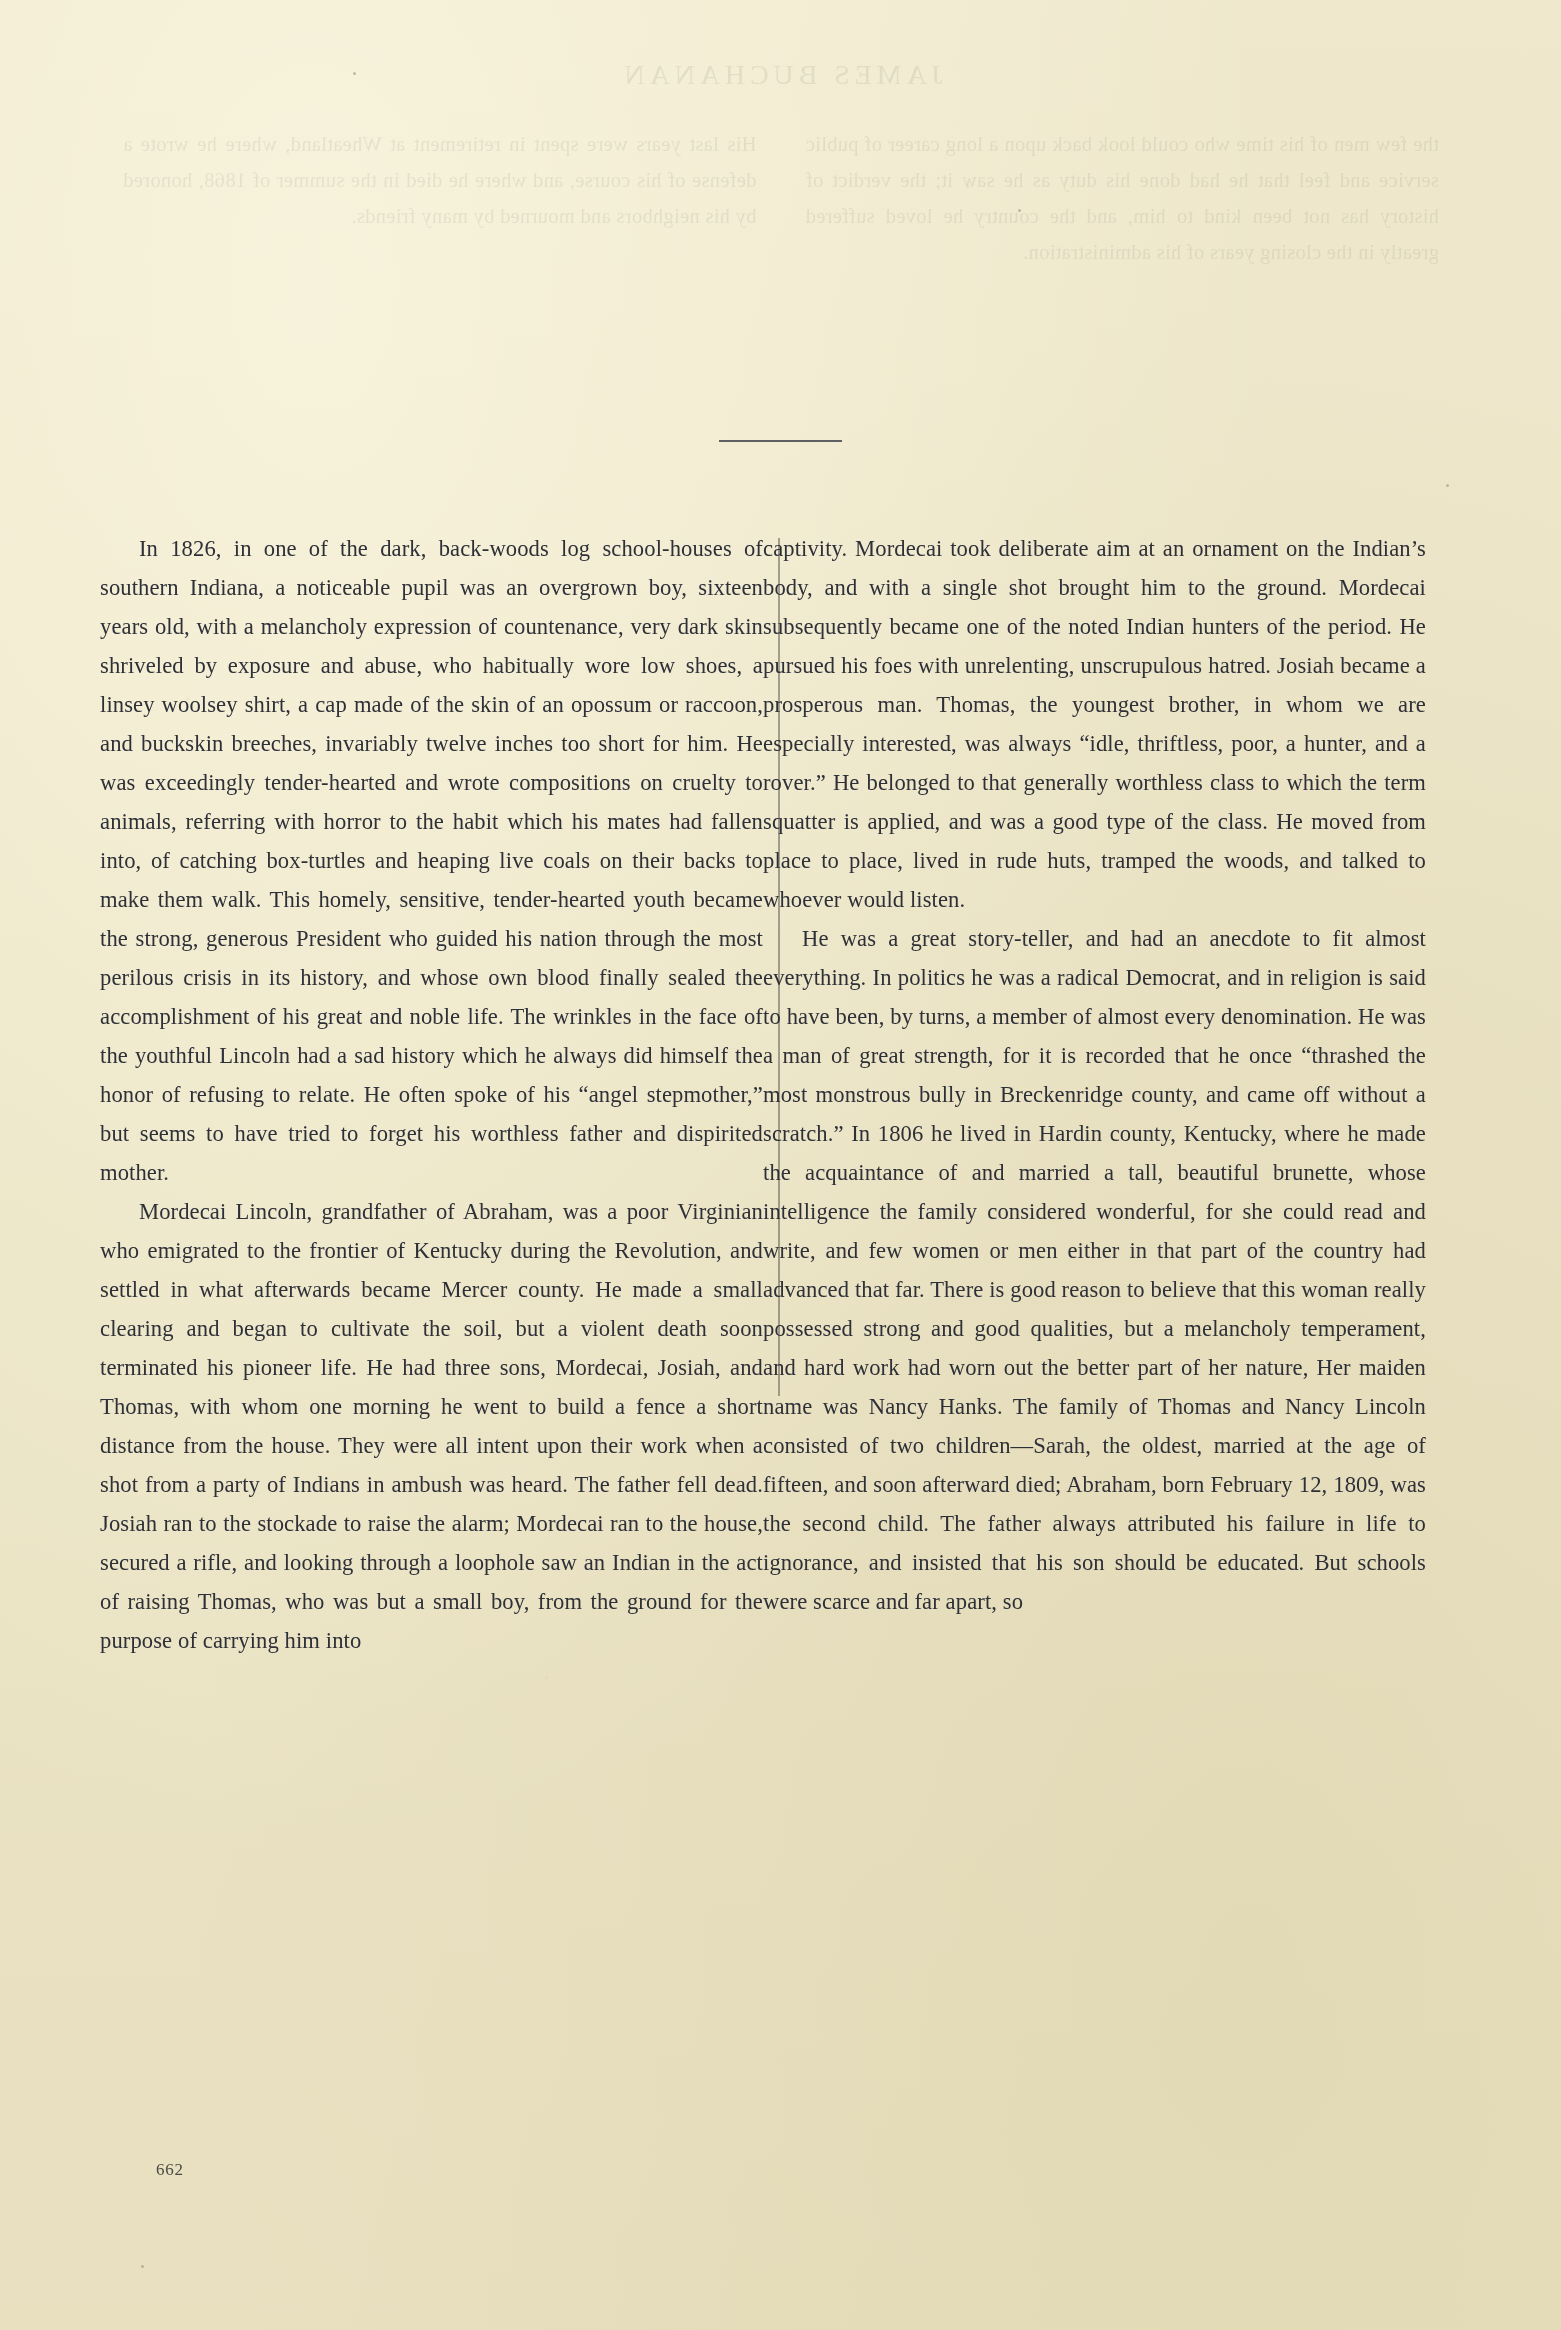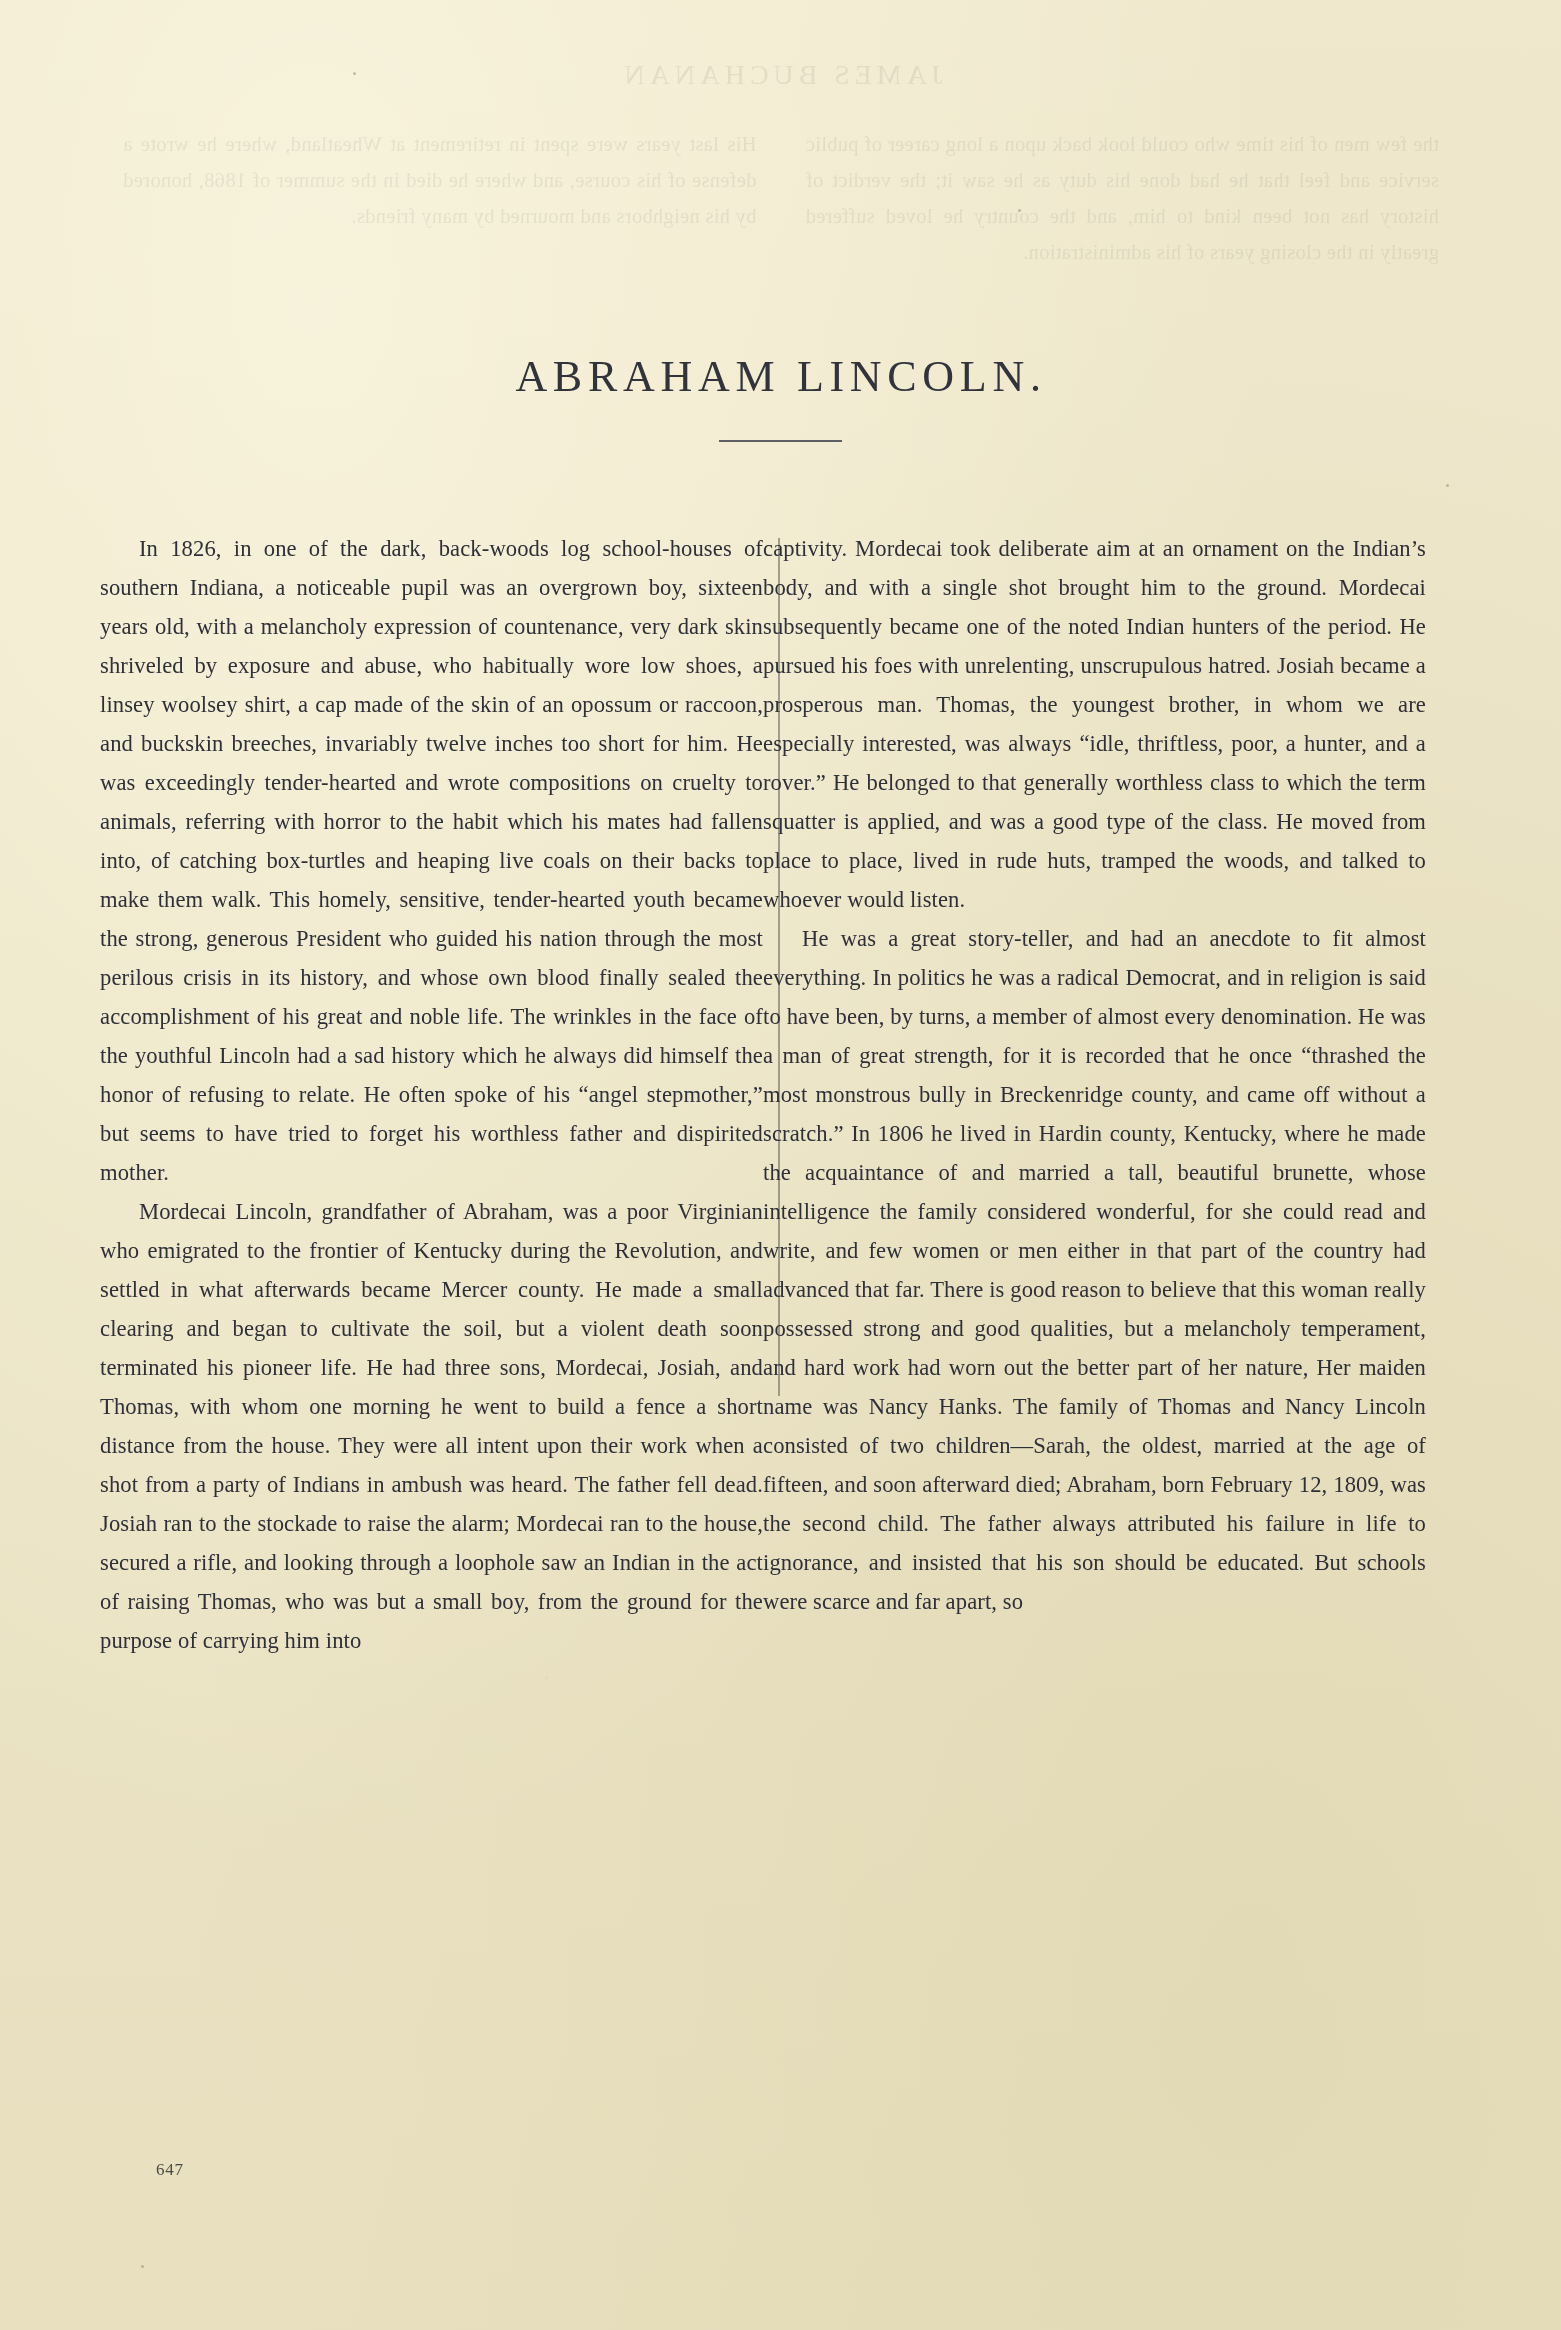--- a/index.html
+++ b/index.html
@@ -136,36 +136,35 @@
   <div class="grain"></div>
 
   <div class="bleed">
     <div class="bl-title">JAMES BUCHANAN</div>
     <div class="bl-cols">
       <div>the few men of his time who could look back upon a long career of public service and feel that he had done his duty as he saw it; the verdict of history has not been kind to him, and the country he loved suffered greatly in the closing years of his administration.</div>
       <div>His last years were spent in retirement at Wheatland, where he wrote a defense of his course, and where he died in the summer of 1868, honored by his neighbors and mourned by many friends.</div>
     </div>
   </div>
 
-  <h1 class="title">ABRAHAM LINCOLN.</h1>
   <div class="rule"></div>
 
   <div class="divider"></div>
 
   <div class="columns">
     <div class="col">
       <p>In 1826, in one of the dark, back-woods log school-houses of southern Indiana, a noticeable pupil was an overgrown boy, sixteen years old, with a melancholy expression of countenance, very dark skin shriveled by exposure and abuse, who habitually wore low shoes, a linsey woolsey shirt, a cap made of the skin of an opossum or raccoon, and buckskin breeches, invariably twelve inches too short for him.   He was exceedingly tender-hearted and wrote compositions on cruelty to animals, referring with horror to the habit which his mates had fallen into, of catching box-turtles and heaping live coals on their backs to make them walk.   This homely, sensitive, tender-hearted youth became the strong, generous President who guided his nation through the most perilous crisis in its history, and whose own blood finally sealed the accomplishment of his great and noble life.   The wrinkles in the face of the youthful Lincoln had a sad history which he always did himself the honor of refusing to relate.   He often spoke of his “angel stepmother,” but seems to have tried to forget his worthless father and dispirited mother.</p>
       <p>Mordecai Lincoln, grandfather of Abraham, was a poor Virginian who emigrated to the frontier of Kentucky during the Revolution, and settled in what afterwards became Mercer county. He made a small clearing and began to cultivate the soil, but a violent death soon terminated his pioneer life.   He had three sons, Mordecai, Josiah, and Thomas, with whom one morning he went to build a fence a short distance from the house.   They were all intent upon their work when a shot from a party of Indians in ambush was heard.   The father fell dead.   Josiah ran to the stockade to raise the alarm; Mordecai ran to the house, secured a rifle, and looking through a loophole saw an Indian in the act of raising Thomas, who was but a small boy, from the ground for the purpose of carrying him into</p>
     </div>
     <div class="col">
       <p class="noindent">captivity.   Mordecai took deliberate aim at an ornament on the Indian’s body, and with a single shot brought him to the ground.   Mordecai subsequently became one of the noted Indian hunters of the period.   He pursued his foes with unrelenting, unscrupulous hatred.   Josiah became a prosperous man.   Thomas, the youngest brother, in whom we are especially interested, was always “idle, thriftless, poor, a hunter, and a rover.”   He belonged to that generally worthless class to which the term squatter is applied, and was a good type of the class. He moved from place to place, lived in rude huts, tramped the woods, and talked to whoever would listen.</p>
       <p>He was a great story-teller, and had an anecdote to fit almost everything.   In politics he was a radical Democrat, and in religion is said to have been, by turns, a member of almost every denomination.   He was a man of great strength, for it is recorded that he once “thrashed the most monstrous bully in Breckenridge county, and came off without a scratch.”   In 1806 he lived in Hardin county, Kentucky, where he made the acquaintance of and married a tall, beautiful brunette, whose intelligence the family considered wonderful, for she could read and write, and few women or men either in that part of the country had advanced that far.   There is good reason to believe that this woman really possessed strong and good qualities, but a melancholy temperament, and hard work had worn out the better part of her nature,   Her maiden name was Nancy Hanks.   The family of Thomas and Nancy Lincoln consisted of two children—Sarah, the oldest, married at the age of fifteen, and soon afterward died; Abraham, born February 12, 1809, was the second child.   The father always attributed his failure in life to ignorance, and insisted that his son should be educated.   But schools were scarce and far apart, so</p>
     </div>
   </div>
 
-  <div class="folio">647</div>
+  <div class="folio">662</div>
 
   <div class="speck" style="left:353px; top:72px;"></div>
   <div class="speck" style="left:1018px; top:209px;"></div>
   <div class="speck" style="left:1446px; top:484px;"></div>
   <div class="speck" style="left:141px; top:2265px;"></div>
 </div>
 
 
 </body></html>

